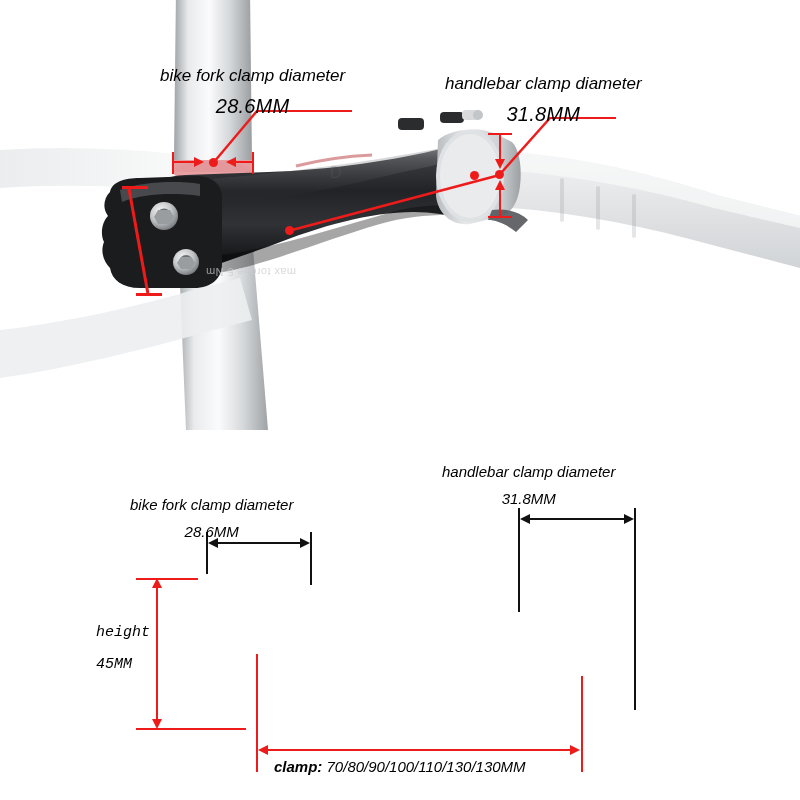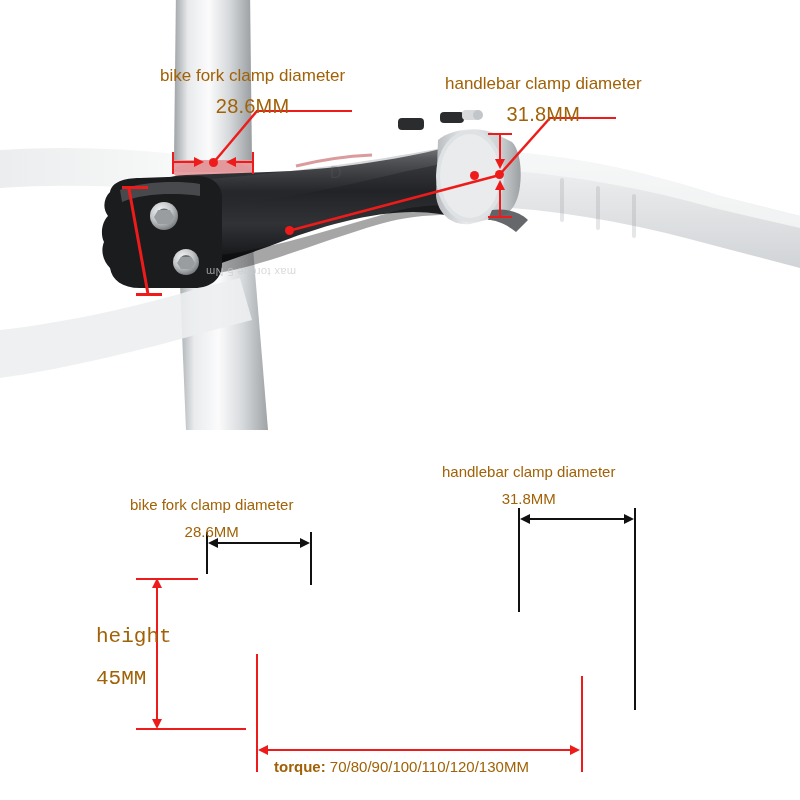--- a/index.html
+++ b/index.html
@@ -16,43 +16,44 @@
     color: #111;
   }
 
   
   .abs { position: absolute; }
 
   
   .anno {
     position: absolute;
     font-family: "Liberation Sans", sans-serif;
-    color: #a16207;
+    color: #000000;
     white-space: nowrap;
     line-height: 1.18;
+    font-style: italic;
   }
   .anno .ln1 { display: block; }
   .anno .ln2 { display: block; margin-top: 9px; }
 
   .anno-top-fork   { left: 160px; top: 66px;  font-size: 17px; }
   .anno-top-fork .ln2 { text-align: center; font-size: 20px; letter-spacing: .2px; }
 
   .anno-top-bar    { left: 445px; top: 74px;  font-size: 17px; }
   .anno-top-bar .ln2 { text-align: center; font-size: 20px; letter-spacing: .2px; }
 
   .anno-bot-fork   { left: 130px; top: 496px; font-size: 15px; }
   .anno-bot-fork .ln2 { text-align: center; font-size: 15px; }
 
   .anno-bot-bar    { left: 442px; top: 463px; font-size: 15px; }
   .anno-bot-bar .ln2 { text-align: center; font-size: 15px; }
 
   .anno-height {
     left: 96px; top: 621px;
     font-family: "Liberation Mono", "DejaVu Sans Mono", monospace;
-    font-size: 21px;
+    font-size: 15px;
     line-height: 1.55;
     text-align: left;
   }
 
   .anno-length {
     left: 274px; top: 758px;
     font-size: 15px;
   }
   .anno-length .lbl { font-weight: 700; }
   .anno-length .val { font-weight: 400; }
@@ -325,15 +326,15 @@
   <span class="ln1">handlebar clamp diameter</span>
   <span class="ln2">31.8MM</span>
 </div>
 
 <div class="anno anno-height">
   <span class="ln1">height</span>
   <span class="ln2">45MM</span>
 </div>
 
 <div class="anno anno-length">
-  <span class="lbl">torque:</span>
-  <span class="val">70/80/90/100/110/120/130MM</span>
+  <span class="lbl">clamp:</span>
+  <span class="val">70/80/90/100/110/130/130MM</span>
 </div>
 
 </body></html>

